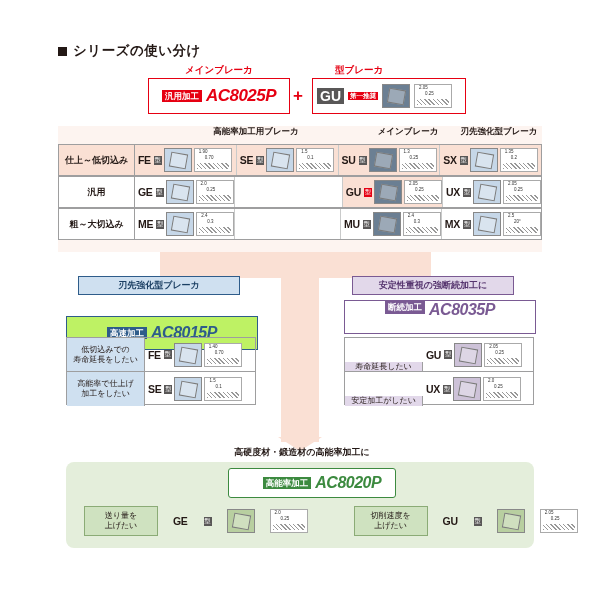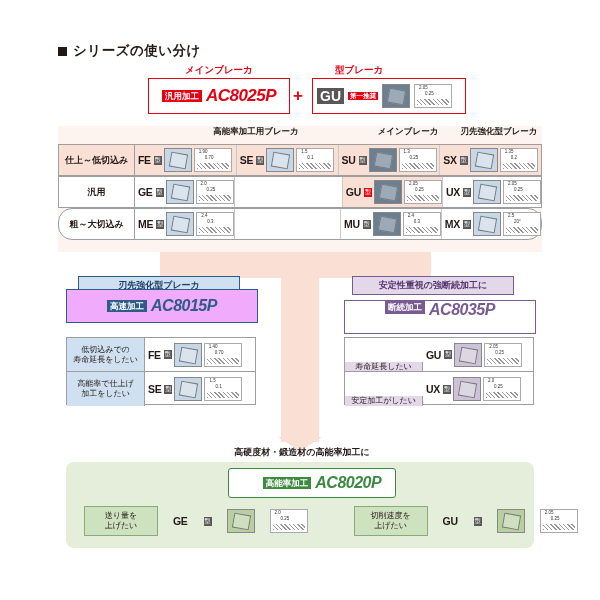--- a/index.html
+++ b/index.html
@@ -42,21 +42,21 @@
   .ins.purple{background:#cdc2d8;}
   .ins:after{content:"";position:absolute;left:5px;top:4px;width:15px;height:13px;background:#ffffff55;transform:rotate(10deg);border:.5px solid #7a7a7a;}
   .dim{width:36px;height:22px;background:#fff;border:.5px solid #aaa;position:relative;flex:0 0 auto;font-size:4.5px;color:#333;}
   .dim .hatch{position:absolute;left:2px;right:2px;bottom:2px;height:6px;background:repeating-linear-gradient(45deg,#999 0 1px,transparent 1px 3px);}
   .dim .t{position:absolute;top:0px;left:4px;}
   .dim .t2{position:absolute;top:6px;left:10px;}
   .flowbg{position:absolute;background:#fae0d4;}
 
   
   .bluehdr{position:absolute;left:78px;top:276px;width:160px;height:17px;background:#cfe0f0;border:1px solid #2e5c8a;display:flex;align-items:center;justify-content:center;font-size:9px;font-weight:bold;color:#1b3f63;}
-  .bluebox{position:absolute;left:66px;top:289px;width:190px;height:32px;border:1.6px solid #2e5c8a;background:#f0abfc;display:flex;align-items:center;justify-content:center;gap:4px;}
+  .bluebox{position:absolute;left:66px;top:316px;width:190px;height:32px;border:1.6px solid #2e5c8a;background:#bef264;display:flex;align-items:center;justify-content:center;gap:4px;}
   .tag-blue{background:#2e5c8a;color:#fff;font-size:8.5px;font-weight:bold;padding:2px 3px;line-height:1;}
   .mat-blue{color:#2e5c8a;font-size:16px;font-weight:bold;font-style:italic;letter-spacing:-.5px;}
 
   .bl-table{position:absolute;left:66px;top:337px;width:190px;height:68px;border:1px solid #9e9e9f;box-sizing:border-box;}
   .bl-r{height:34px;display:flex;border-bottom:1px solid #9e9e9f;box-sizing:border-box;}
   .bl-r:last-child{border-bottom:none;}
   .bl-l{width:78px;background:#cfe0f0;display:flex;align-items:center;justify-content:center;font-size:8px;line-height:1.25;text-align:center;border-right:1px solid #9e9e9f;box-sizing:border-box;}
   .bl-c{flex:1;display:flex;align-items:center;gap:2px;padding-left:3px;}
 
   
@@ -189,21 +189,21 @@
           <span class="kata">型</span>
         <span class="ins"></span>
         <span class="dim">
             <span class="t">2.05</span>
             <span class="t2">0.25</span>
             <span class="hatch"></span>
           </span>
       </div>
     </div>
 
-    <div class="mrow" style="top:82px;background:#ffffff;border-radius:14px;">
+    <div class="mrow" style="top:82px;background:#ffffff;">
       <div class="rowlbl">粗～大切込み</div>
       <div class="cell">
         <span class="grade">ME</span>
           <span class="kata">型</span>
         <span class="ins"></span>
         <span class="dim">
             <span class="t">2.4</span>
             <span class="t2">0.3</span>
             <span class="hatch"></span>
           </span>

